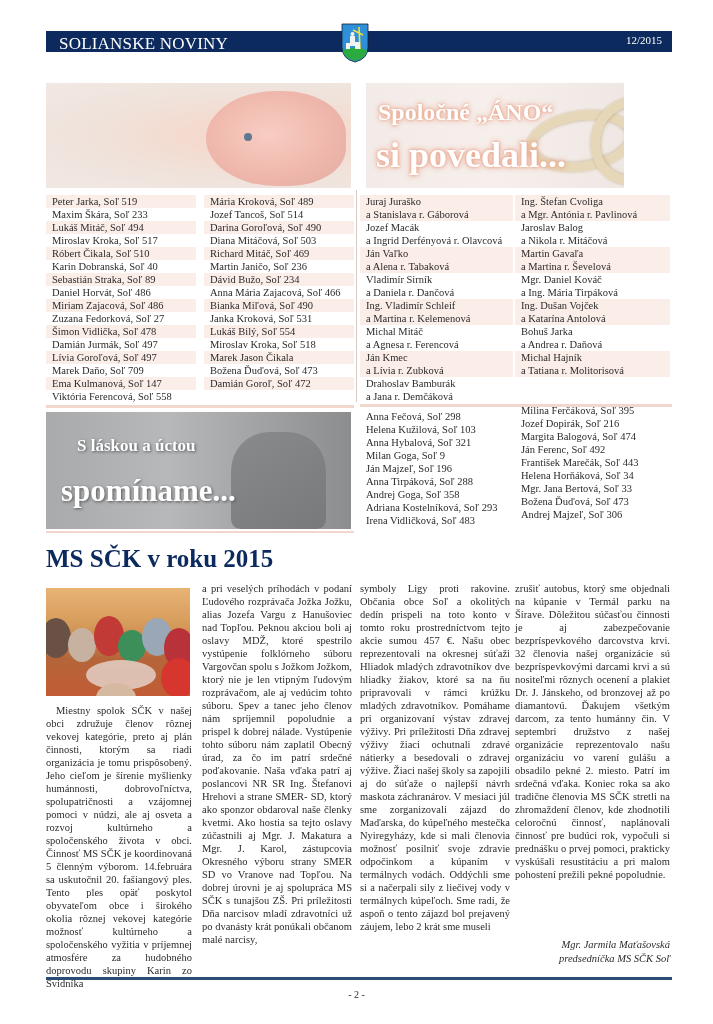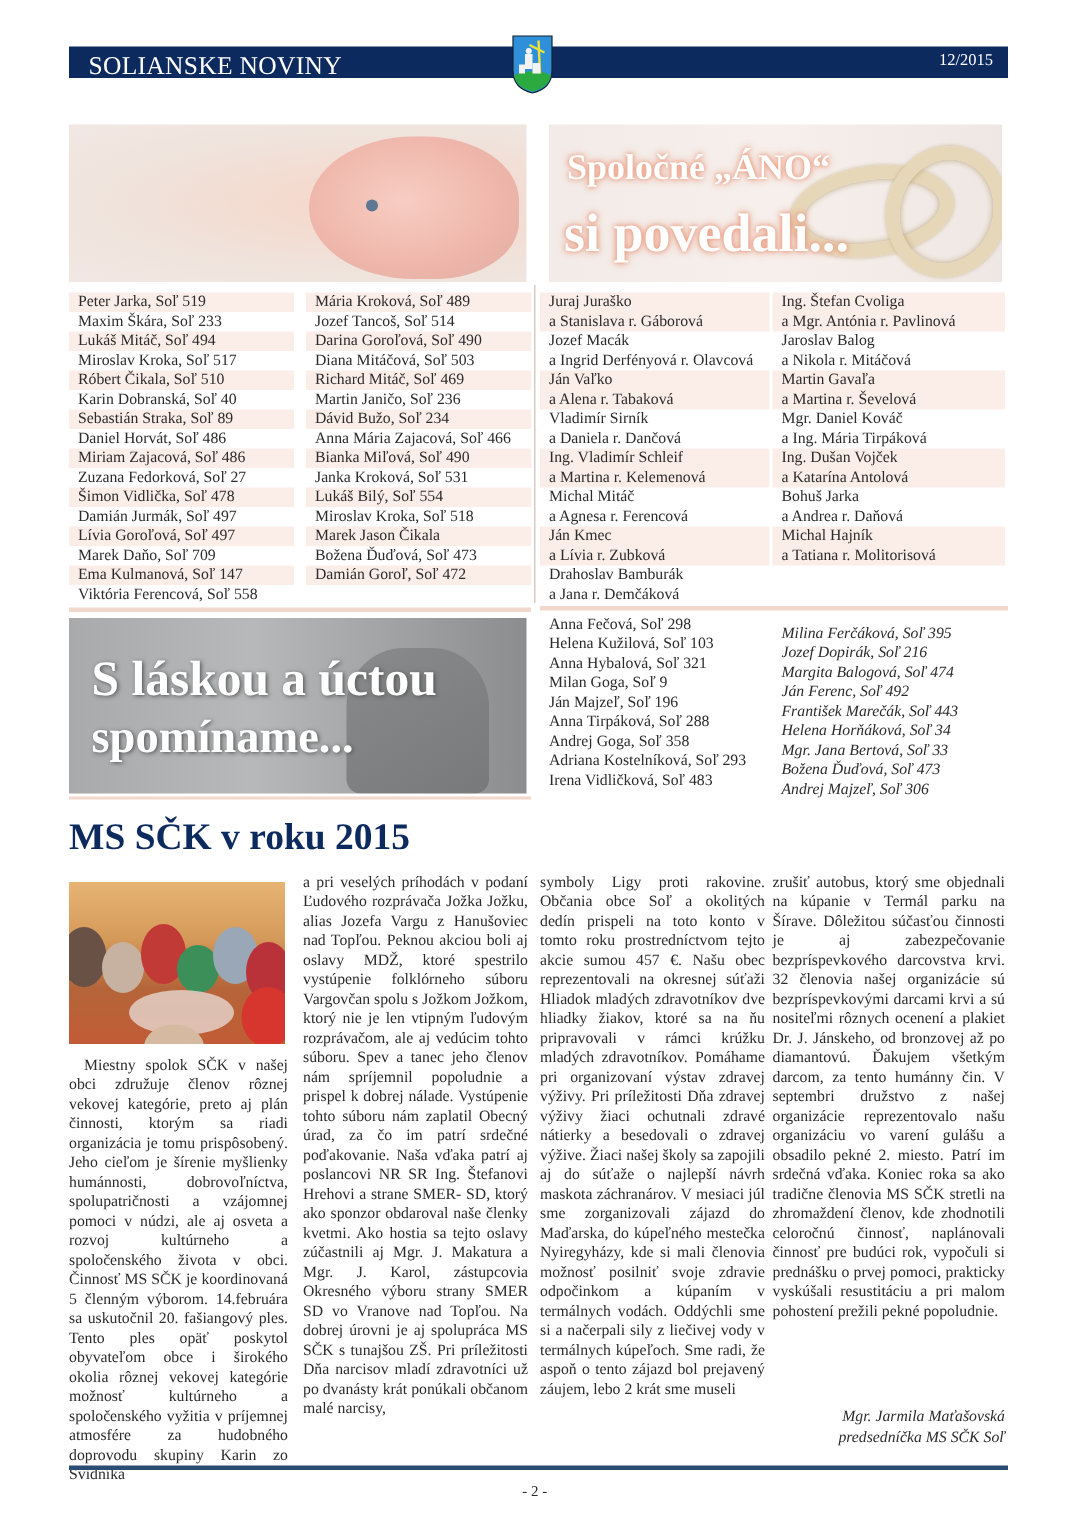--- a/index.html
+++ b/index.html
@@ -9,51 +9,51 @@
   
   .header-bar { position: absolute; left: 46px; top: 31px; width: 626px; height: 21px; background: #0d2a5e; }
   .header-title { position: absolute; left: 13px; top: 3px; color: #fff; font-size: 17px; letter-spacing: 0.2px; }
   .header-issue { position: absolute; right: 10px; top: 3px; color: #fff; font-size: 11px; }
   .crest { position: absolute; left: 341px; top: 23px; width: 28px; height: 40px; }
 
   
   .banner { position: absolute; overflow: hidden; }
   .banner-birth { left: 46px; top: 83px; width: 305px; height: 105px;
     background: radial-gradient(ellipse at 70% 50%, #f6d5c8 0%, #f3ddd3 35%, #efe3dc 60%, #f2e8e3 100%); }
-  .banner-wed { left: 366px; top: 83px; width: 302px; height: 105px;
+  .banner-wed { left: 366px; top: 83px; width: 258px; height: 105px;
     background: linear-gradient(90deg, #f3ebe8 0%, #f6efec 50%, #efe7e3 100%); }
   .banner-memo { left: 46px; top: 412px; width: 305px; height: 117px;
     background: linear-gradient(90deg, #a8aaac 0%, #b7b8ba 40%, #9e9fa1 75%, #8c8d8f 100%); }
   .banner-text { position: absolute; font-family: "Liberation Serif", serif; font-weight: bold; color: #fff; line-height: 1; }
   .birth-t1 { left: 12px; top: 8px; font-size: 44px; text-shadow: 0 0 6px #e39a7f, 0 0 3px #e89b80; }
   .birth-t2 { left: 12px; top: 58px; font-size: 32px; text-shadow: 0 0 6px #e39a7f, 0 0 3px #e89b80; }
   .wed-t1 { left: 12px; top: 17px; font-size: 24px; text-shadow: 0 0 6px #e8987c, 0 0 3px #e8987c; }
   .wed-t2 { left: 10px; top: 54px; font-size: 36px; text-shadow: 0 0 6px #e8987c, 0 0 3px #e8987c; }
-  .memo-t1 { left: 15px; top: 25px; font-size: 33px; text-shadow: 1px 1px 3px #555; }
+  .memo-t1 { left: 31px; top: 25px; font-size: 17px; text-shadow: 1px 1px 3px #555; }
   .memo-t2 { left: 15px; top: 63px; font-size: 31px; text-shadow: 1px 1px 3px #555; }
 
   .baby { position: absolute; left: 160px; top: 8px; width: 140px; height: 95px; border-radius: 50% 45% 40% 50%;
     background: radial-gradient(ellipse at 45% 45%, #f7cdc3 0%, #f0b8ac 55%, #e8b1a7 80%, rgba(240,210,200,0) 100%); }
   .baby-eye { position: absolute; left: 198px; top: 50px; width: 8px; height: 8px; border-radius: 50%; background: #5f7891; }
   .ring { position: absolute; border-radius: 50%; border: 9px solid #e6d7b8; box-shadow: inset 0 0 4px #b9a37a, 0 0 3px #c8b48d; }
   .ring1 { left: 160px; top: 28px; width: 110px; height: 60px; transform: rotate(-8deg); }
   .ring2 { left: 225px; top: 14px; width: 80px; height: 88px; transform: rotate(18deg); }
   .memo-figure { position: absolute; left: 185px; top: 20px; width: 95px; height: 97px; border-radius: 40% 40% 10% 10%;
     background: linear-gradient(180deg, #7c7d7f 0%, #6d6e70 100%); opacity: 0.7; }
 
   
   .list { position: absolute; font-size: 10.5px; line-height: 13px; }
   .list .row { white-space: nowrap; padding-left: 6px; height: 13px; }
   .list .row.shaded { background: #fbeee9; }
   .list-births-1 { left: 46px; top: 195px; width: 150px; }
   .list-births-2 { left: 204px; top: 195px; width: 150px; }
   .list-wed-1 { left: 360px; top: 195px; width: 153px; }
   .list-wed-2 { left: 515px; top: 195px; width: 155px; }
   .list-deaths-1 { left: 360px; top: 410px; width: 153px; }
-  .list-deaths-2 { left: 515px; top: 416px; width: 155px; font-style: italic; }
+  .list-deaths-2 { left: 515px; top: 404px; width: 155px; }
   .col-divider { position: absolute; width: 1px; background: #d9c9c4; }
   .hr-pink { position: absolute; height: 3px; background: #f1d7cc; }
 
   
   .article-title { position: absolute; left: 46px; top: 545px; font-size: 25px; font-weight: bold; color: #0d2a5e; font-family: "Liberation Serif", serif; }
   .photo { position: absolute; left: 46px; top: 588px; width: 144px; height: 108px; overflow: hidden;
     background: linear-gradient(180deg, #e7b474 0%, #d59a5a 35%, #b5653a 65%, #c15c35 100%); }
   .photo .p { position: absolute; border-radius: 50%; }
   .body-col { position: absolute; font-size: 10.5px; line-height: 13px; text-align: justify; color: #2b2b2b; }
   .col1 { left: 46px; top: 704px; width: 146px; text-indent: 10px; }

